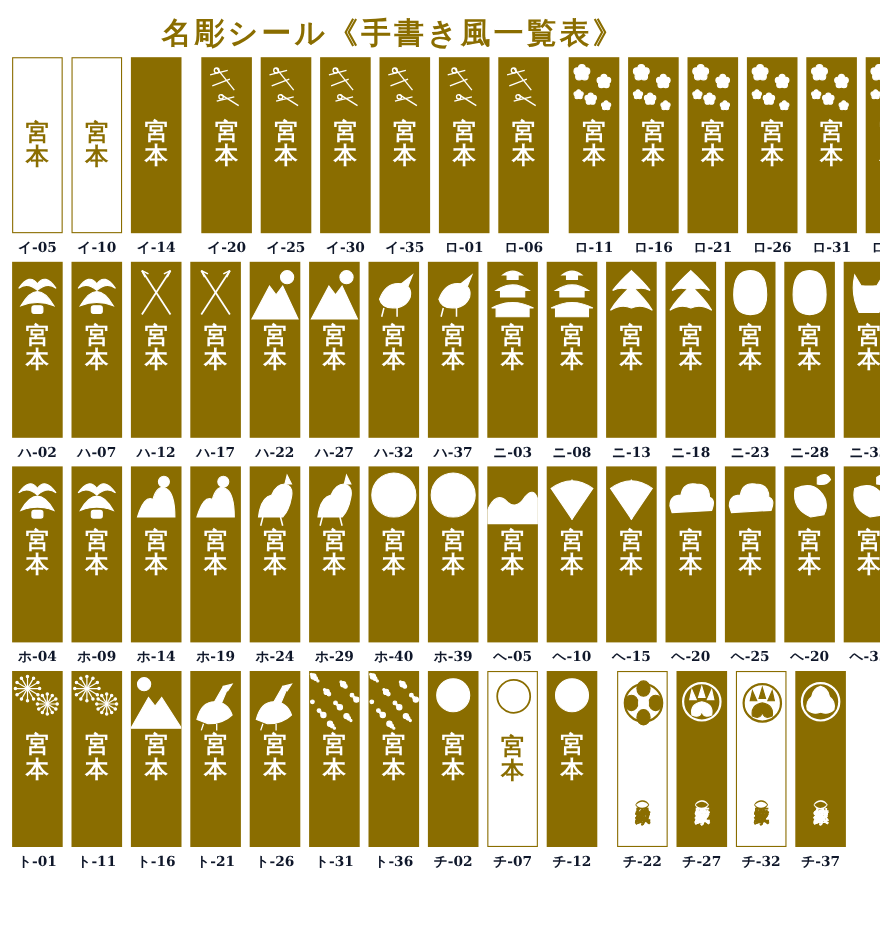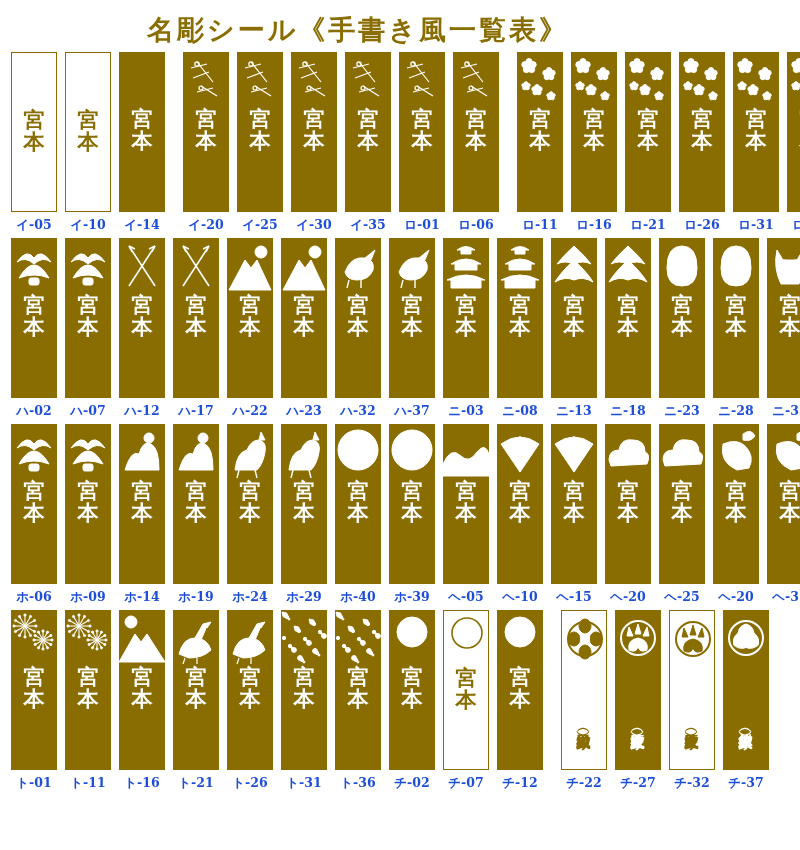--- a/index.html
+++ b/index.html
@@ -109,21 +109,21 @@
     justify-content: center;
   }
   .tag.filled .kamon-label { color: #ffffff; }
   .tag.outline .kamon-label { color: #8a6d00; }
 
   .code {
     margin-top: 5px;
     font-family: "DejaVu Serif", serif;
     font-weight: bold;
     font-size: 12.5px;
-    color: #1d4ed8;
+    color: #0f172a;
     white-space: nowrap;
   }
   svg { display: block; }
 </style>
 </head>
 <body>
 
 <div class="page">
   <div class="title">名彫シール《手書き風一覧表》</div>
   <div class="rows" id="rows">
@@ -681,21 +681,21 @@
                     <circle cx="34" cy="14" r="6"></circle>
                     <path d="M2 52 L18 22 L24 30 L30 22 L44 52 Z"></path>
                   </g>
                 </svg>
               </div>
               <div class="name">
                 <div>宮</div>
                 <div>本</div>
               </div>
             </div>
-            <div class="code">ハ-23</div>
+            <div class="code">ハ-27</div>
           </div>
           <div class="cell">
             <div class="tag filled">
               <div class="deco">
                 <svg viewBox="0 0 46 62" width="46" height="62" preserveAspectRatio="none">
                   <g fill="#ffffff" stroke="#ffffff">
                     <path d="M10 34 Q16 18 30 20 Q40 22 38 32 Q34 42 22 42 Q12 42 10 34 Z"></path>
                     <path d="M30 20 L40 12 L36 22 Z"></path>
                     <path d="M14 42 L12 50 M26 42 L26 50" stroke-width="1.4"></path>
                   </g>
@@ -878,21 +878,21 @@
                     <path d="M6 24 Q16 10 23 20 Q30 10 40 24 Q32 18 23 26 Q14 18 6 24 Z"></path>
                     <rect x="18" y="40" width="10" height="7" rx="2"></rect>
                   </g>
                 </svg>
               </div>
               <div class="name">
                 <div>宮</div>
                 <div>本</div>
               </div>
             </div>
-            <div class="code">ホ-06</div>
+            <div class="code">ホ-04</div>
           </div>
           <div class="cell">
             <div class="tag filled">
               <div class="deco">
                 <svg viewBox="0 0 46 62" width="46" height="62" preserveAspectRatio="none">
                   <g fill="#ffffff" stroke="#ffffff">
                     <path d="M8 40 Q23 14 38 40 Q23 34 8 40 Z"></path>
                     <path d="M6 24 Q16 10 23 20 Q30 10 40 24 Q32 18 23 26 Q14 18 6 24 Z"></path>
                     <rect x="18" y="40" width="10" height="7" rx="2"></rect>
                   </g>

